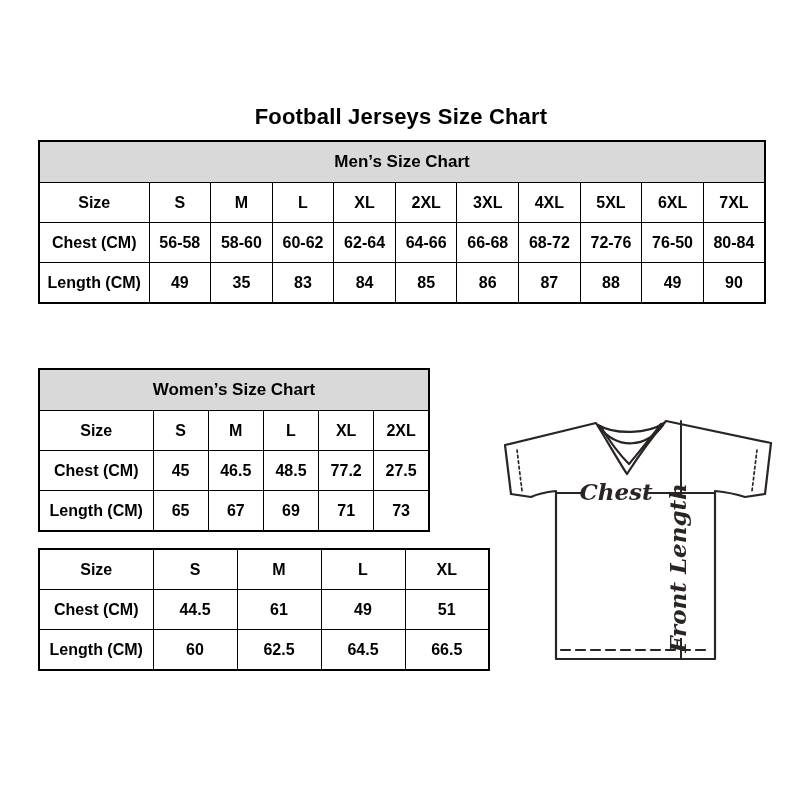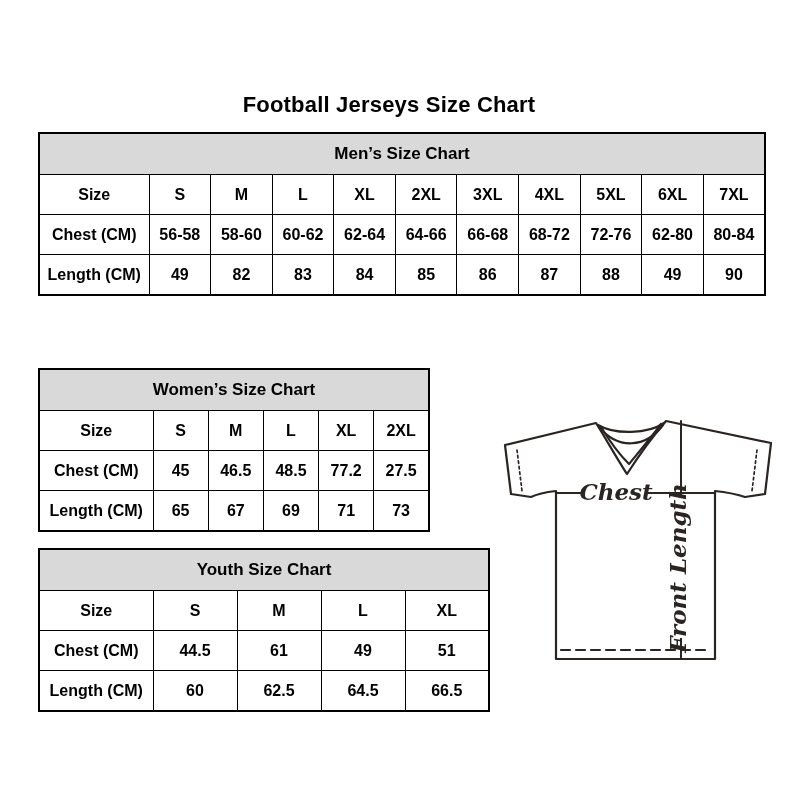--- a/index.html
+++ b/index.html
@@ -1,37 +1,37 @@
 <!DOCTYPE html>
 <html style="--header-bg: #d9d9d9; --border: #000000; --jersey-line: #2a2422;"><head>
 <meta charset="utf-8">
 <style>
   html,body{margin:0;padding:0;background:#fff;}
   body{width:800px;height:800px;font-family:"Liberation Sans",sans-serif;}
   .canvas{position:relative;width:800px;height:800px;background:#fff;overflow:hidden;}
-  .page-title{position:absolute;top:92px;left:0;width:778px;margin:0;text-align:center;
+  .page-title{position:absolute;top:92px;left:0;width:778px;margin:12px;text-align:center;
     font-size:22px;font-weight:bold;color:#000;letter-spacing:0.2px;}
   table.size-table{position:absolute;border-collapse:collapse;table-layout:fixed;
     background:#fff;color:#000;font-weight:bold;text-align:center;
     border:2px solid var(--border,#000);}
   table.size-table td{border:1.5px solid var(--border,#000);height:39px;
     font-size:16px;padding:0 2px;overflow:hidden;white-space:nowrap;}
   table.size-table td.tbl-title{background:var(--header-bg,#d9d9d9);height:40px;font-size:17px;}
   .jersey{position:absolute;left:503px;top:403px;}
   .jersey-label{font-family:"DejaVu Serif",serif;font-style:italic;font-weight:bold;
     font-size:23px;fill:var(--jersey-line,#2a2422);}
 </style>
 </head>
 <body>
 
 <div class="canvas">
 
   <h1 class="page-title">Football Jerseys Size Chart</h1>
 
-  <table class="size-table" style="left:38px;top:132px;width:728px;">
+  <table class="size-table" style="left:38px;top:140px;width:728px;">
       <colgroup>
         <col style="width: 110px;">
         <col>
         <col>
         <col>
         <col>
         <col>
         <col>
         <col>
         <col>
@@ -58,27 +58,27 @@
         <tr>
           <td>Chest (CM)</td>
           <td>56-58</td>
           <td>58-60</td>
           <td>60-62</td>
           <td>62-64</td>
           <td>64-66</td>
           <td>66-68</td>
           <td>68-72</td>
           <td>72-76</td>
-          <td>62-80</td>
+          <td>76-50</td>
           <td>80-84</td>
         </tr>
         <tr>
           <td>Length (CM)</td>
           <td>49</td>
-          <td>82</td>
+          <td>35</td>
           <td>83</td>
           <td>84</td>
           <td>85</td>
           <td>86</td>
           <td>87</td>
           <td>88</td>
           <td>49</td>
           <td>90</td>
         </tr>
       </tbody>
@@ -127,23 +127,20 @@
   <table class="size-table" style="left:38px;top:548px;width:452px;">
       <colgroup>
         <col style="width: 114px;">
         <col>
         <col>
         <col>
         <col>
       </colgroup>
       <tbody>
         <tr>
-          <td colspan="5" class="tbl-title">Youth Size Chart</td>
-        </tr>
-        <tr>
           <td>Size</td>
           <td>S</td>
           <td>M</td>
           <td>L</td>
           <td>XL</td>
         </tr>
         <tr>
           <td>Chest (CM)</td>
           <td>44.5</td>
           <td>61</td>

